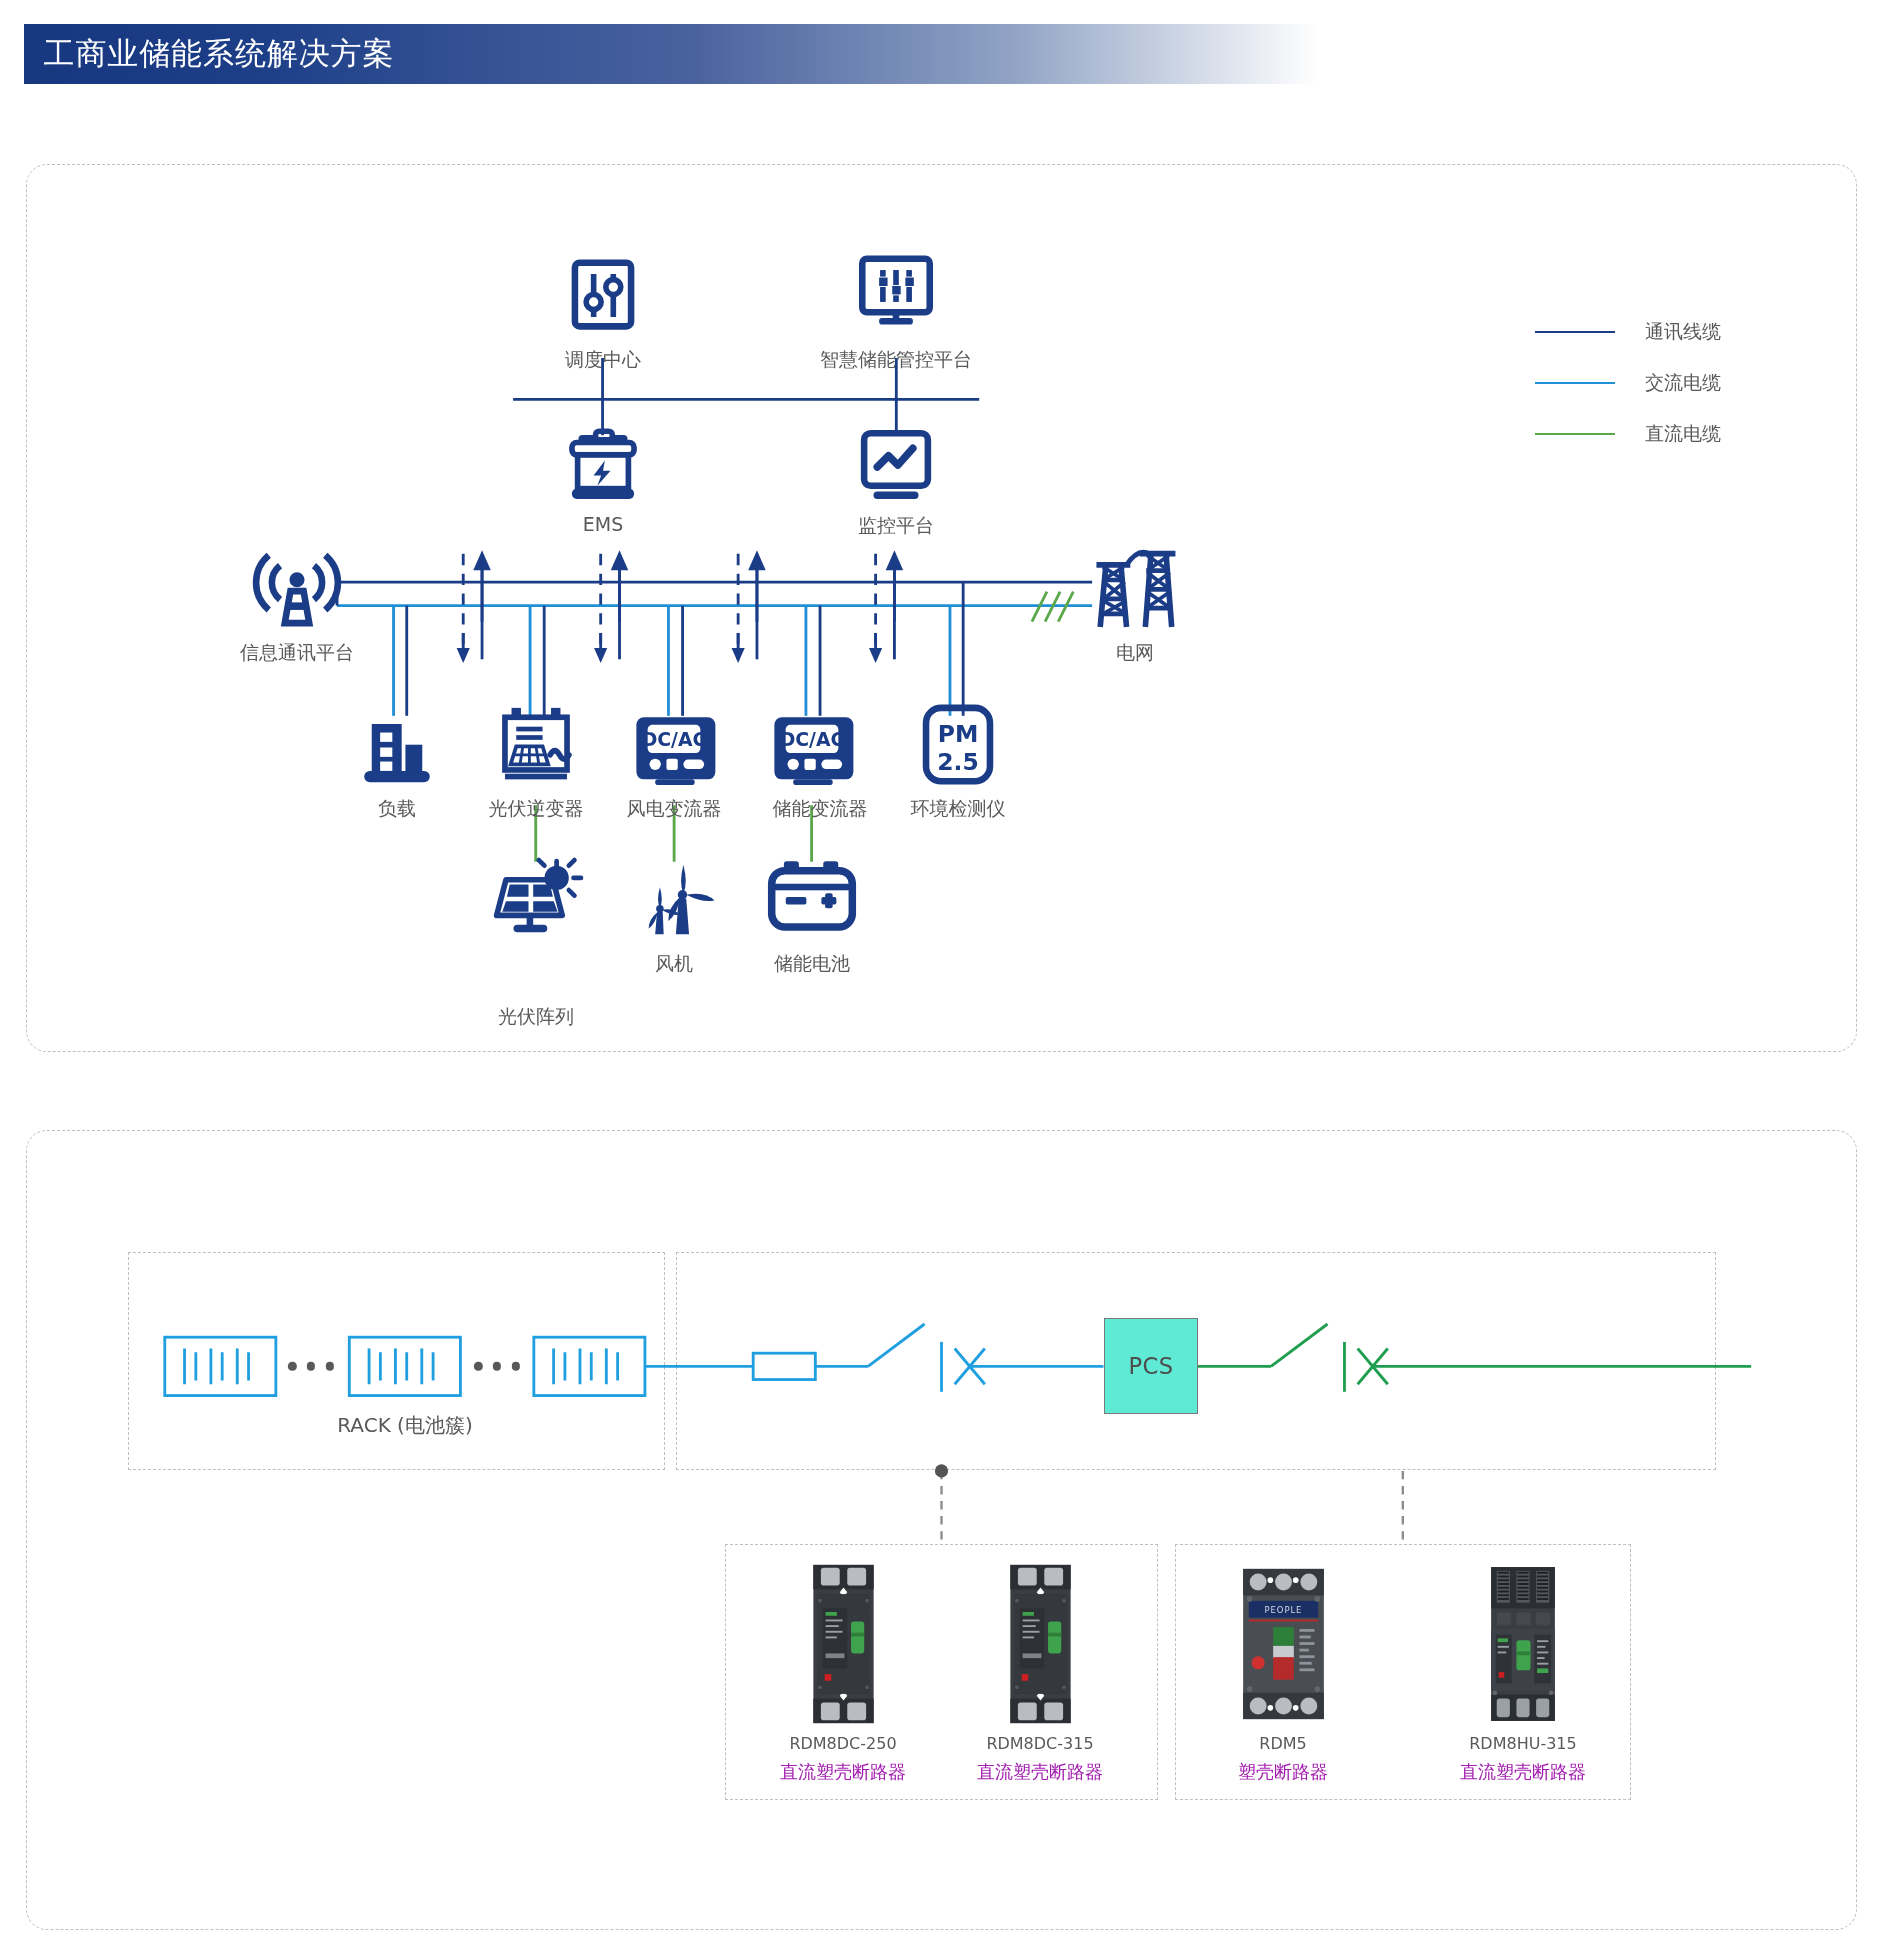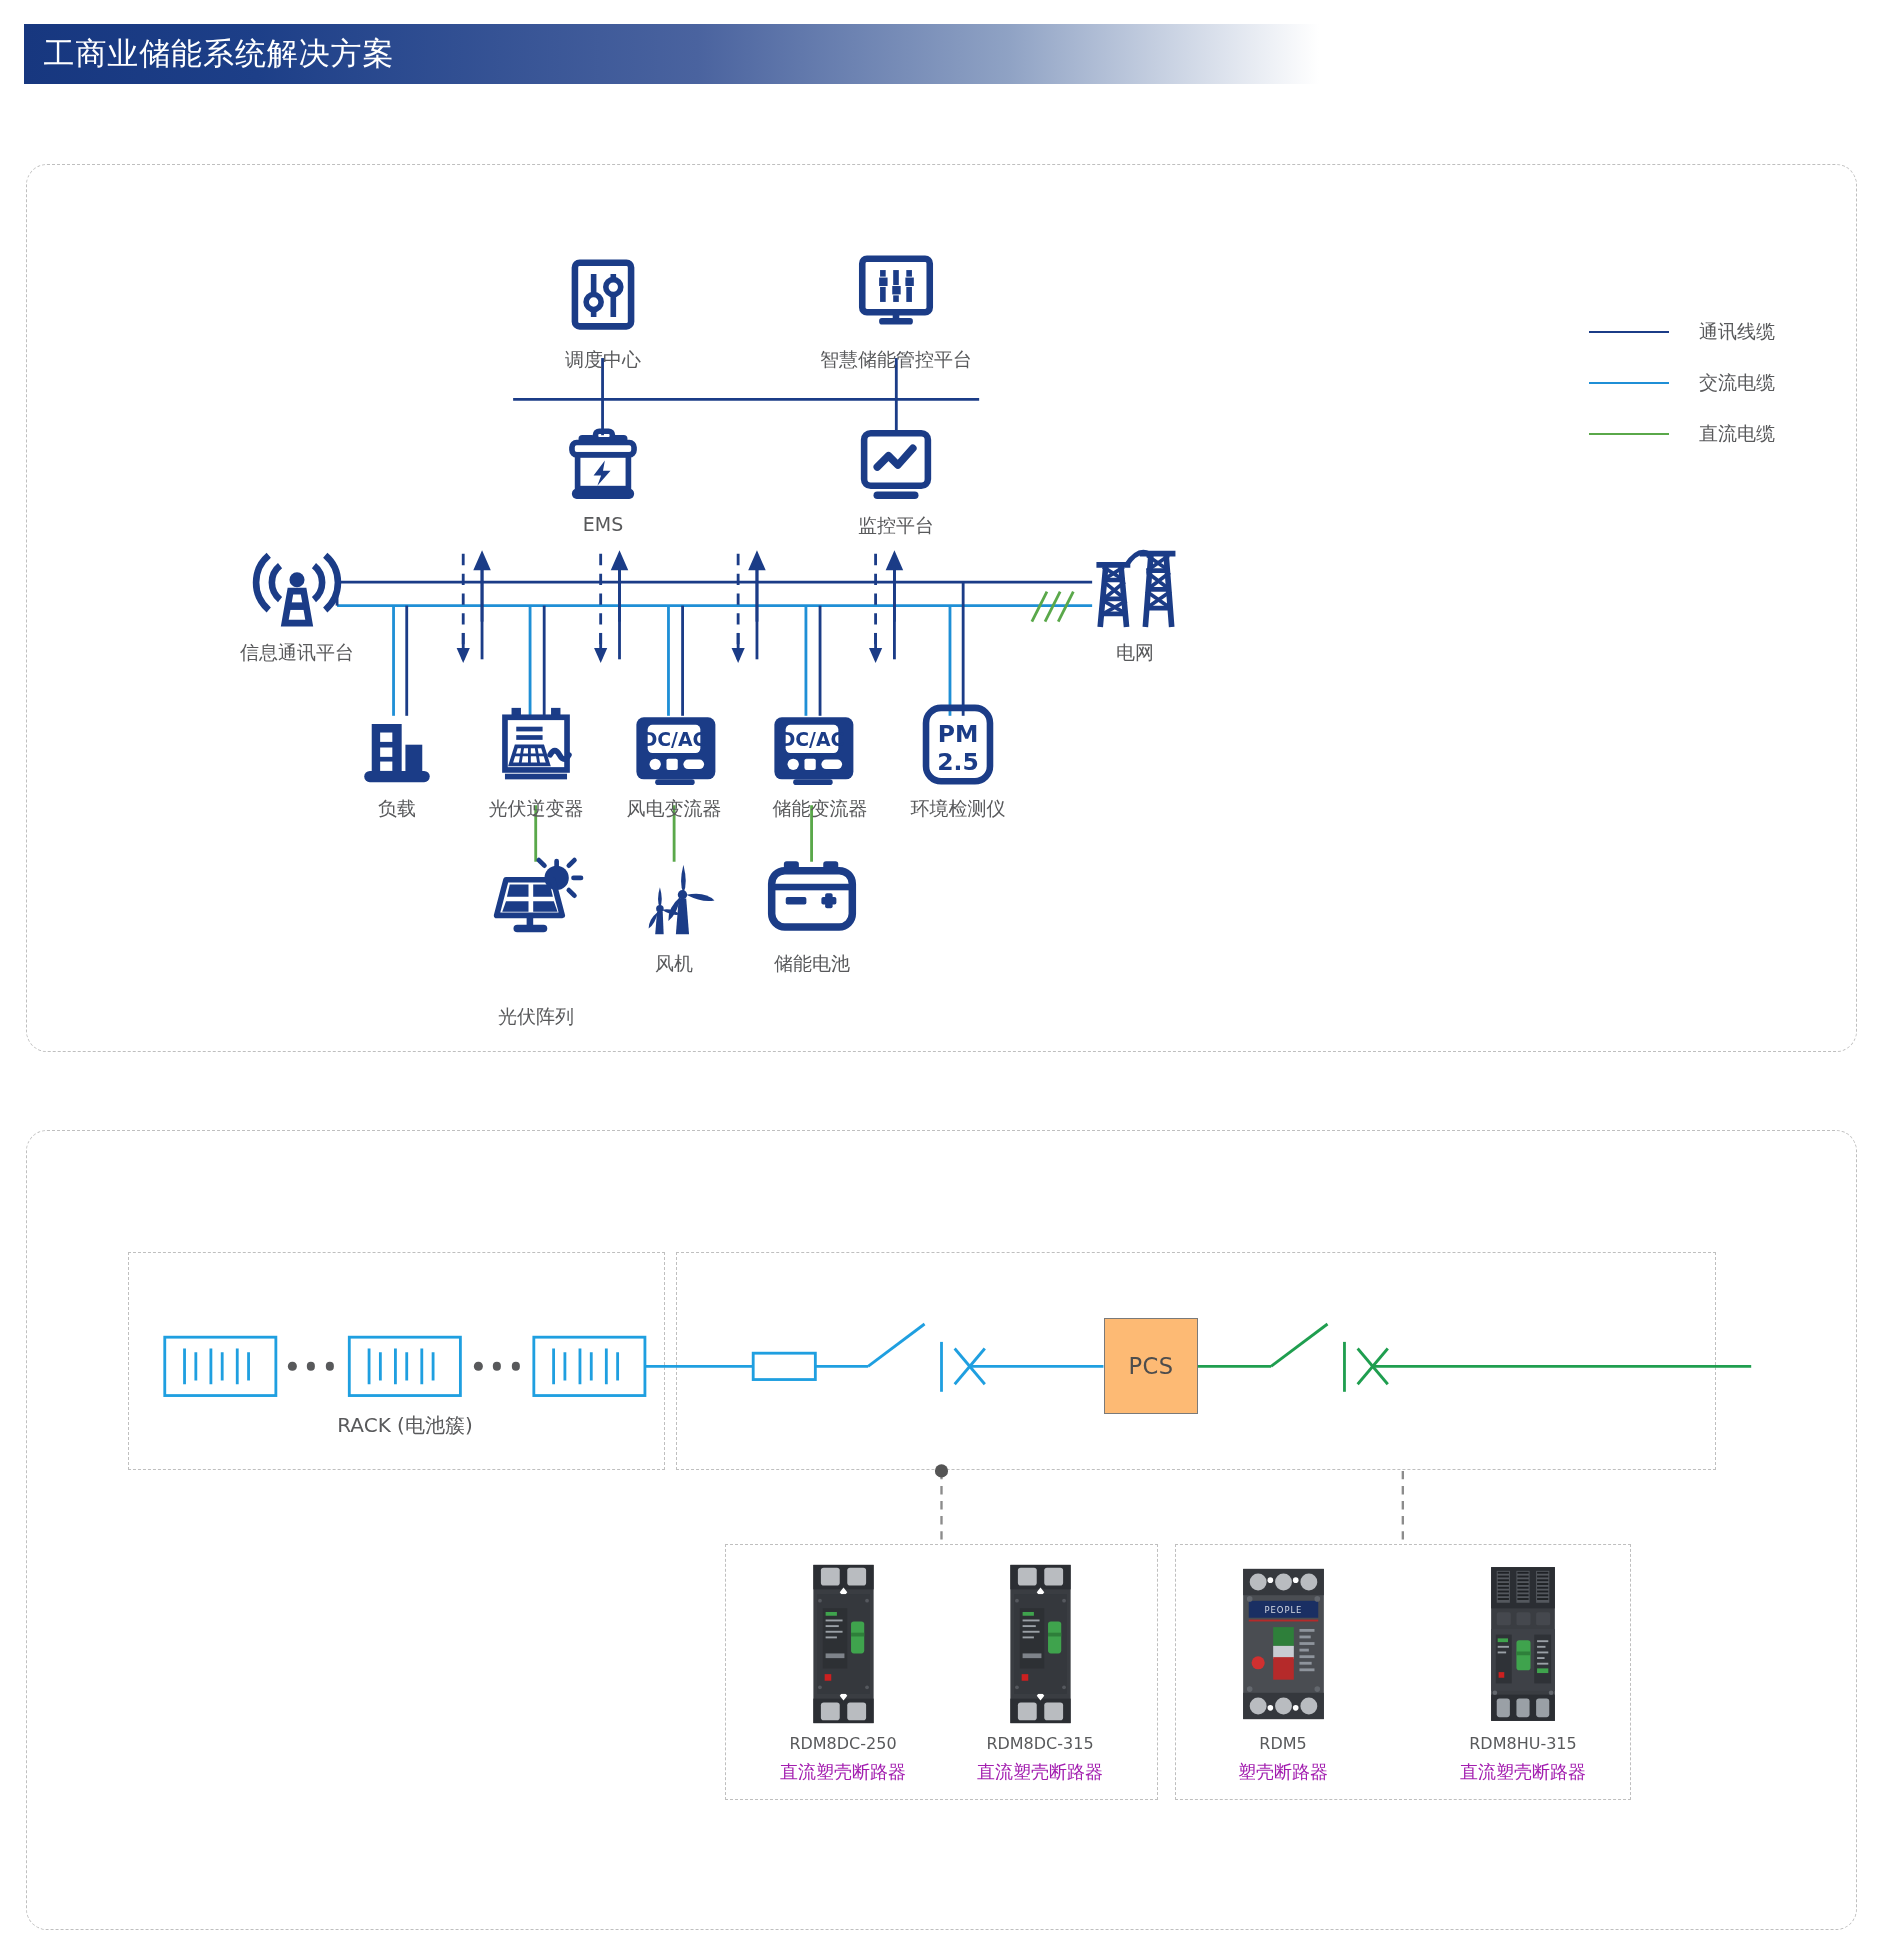--- a/index.html
+++ b/index.html
@@ -32,39 +32,39 @@
   .abs{position:absolute;}
   .lbl{
     position:absolute;color:#58595b;font-size:19px;white-space:nowrap;
     font-family:"DejaVu Sans","Liberation Sans",sans-serif;
     transform:translateX(-50%);text-align:center;
   }
   .icon{position:absolute;transform:translateX(-50%);}
   svg{display:block;overflow:visible;}
 
   
-  .legend{position:absolute;left:1589px;top:306px;}
+  .legend{position:absolute;left:1535px;top:306px;}
   .lg-row{display:flex;align-items:center;height:51px;}
   .lg-line{width:80px;height:0;border-top:2.8px solid #1b3c87;}
   .lg-line.ac{border-top-color:#1f8fd6;}
   .lg-line.dc{border-top-color:#5aa84a;}
   .lg-txt{margin-left:30px;color:#58595b;font-size:19px;white-space:nowrap;
           font-family:"DejaVu Sans","Liberation Sans",sans-serif;}
 
   
   .prodbox{position:absolute;border:1.9px dashed #bfbfbf;box-sizing:border-box;}
   .prod{position:absolute;transform:translateX(-50%);text-align:center;width:245px;}
   .prod-name{color:#58595b;font-size:16px;margin-top:9.4px;white-space:nowrap;
              font-family:"DejaVu Sans","Liberation Sans",sans-serif;}
   .prod-desc{color:#a21caf;font-size:18px;margin-top:6.6px;white-space:nowrap;
              font-family:"DejaVu Sans","Liberation Sans",sans-serif;}
 
   
   .pcs{
-    position:absolute;border:1.9px solid #7a7a7a;background:#fdba74;box-sizing:border-box;
+    position:absolute;border:1.9px solid #7a7a7a;background:#5eead4;box-sizing:border-box;
     display:flex;align-items:center;justify-content:center;
     color:#4d4d4d;font-size:22.6px;letter-spacing:0.5px;
     font-family:"DejaVu Sans","Liberation Sans",sans-serif;
   }
   .rack-lbl{position:absolute;transform:translateX(-50%);color:#58595b;font-size:20px;
             white-space:nowrap;font-family:"DejaVu Sans","Liberation Sans",sans-serif;}
   .dots{position:absolute;transform:translate(-50%,-50%);display:flex;gap:10.4px;}
   .dots span{width:8.5px;height:8.5px;border-radius:50%;background:#58595b;display:block;}
 </style>
 </head>

